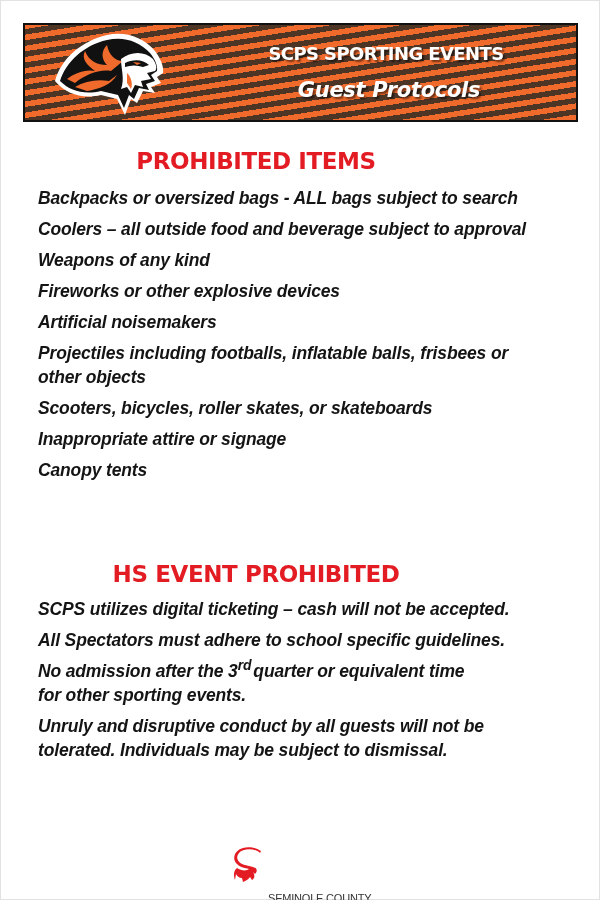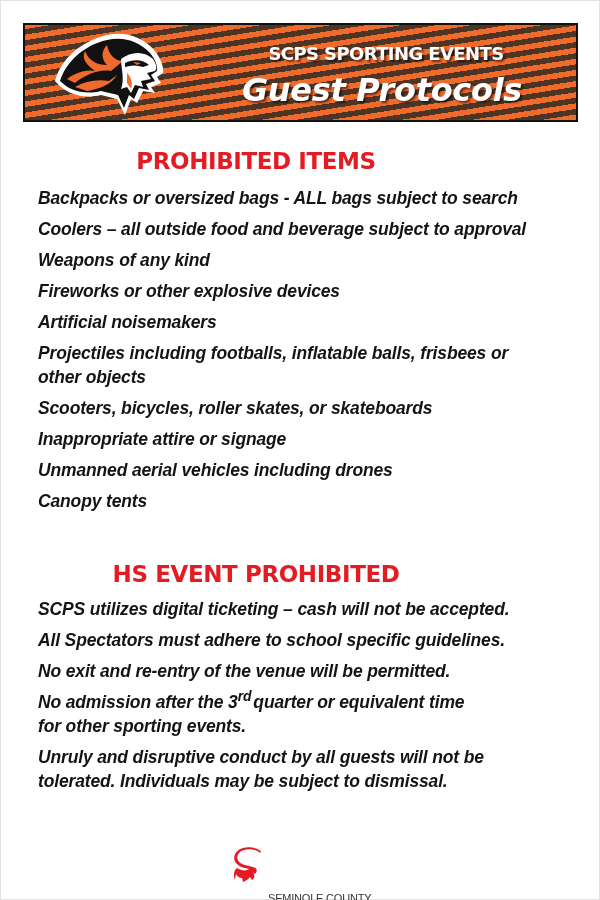--- a/index.html
+++ b/index.html
@@ -31,25 +31,25 @@
       position: absolute; left: 170px; top: 14px; width: 382px;
       text-align: center;
       color: #ffffff;
       font-family: "DejaVu Sans", sans-serif;
       font-weight: bold; font-size: 18px; letter-spacing: -0.6px;
       line-height: 30px;
       text-shadow: 2px 2px 2px rgba(0,0,0,0.55);
       white-space: nowrap;
     }
     .banner-subtitle {
-      position: absolute; left: 166px; top: 50px; width: 382px;
+      position: absolute; left: 173px; top: 50px; width: 382px;
       text-align: center;
       color: #ffffff;
       font-family: "DejaVu Sans", sans-serif;
-      font-style: italic; font-weight: bold; font-size: 32px; letter-spacing: -0.3px;
+      font-style: italic; font-weight: bold; font-size: 21px; letter-spacing: -0.3px;
       line-height: 30px;
       text-shadow: 2px 2px 2px rgba(0,0,0,0.55);
       white-space: nowrap;
     }
     
     .section-heading {
       position: absolute; left: 0; width: 512px; text-align: center;
       color: #e31b23;
       font-family: "DejaVu Sans", sans-serif;
       font-weight: bold; font-size: 23px; letter-spacing: -0.4px;
@@ -130,38 +130,32 @@
     <span class="line">Projectiles including footballs, inflatable balls, frisbees or</span>
     <span class="line">other objects</span>
   </li>
   <li class="item">
       <span class="line">Scooters, bicycles, roller skates, or skateboards</span>
     </li>
   <li class="item">
       <span class="line">Inappropriate attire or signage</span>
     </li>
   <li class="item">
-      <span class="line">Unmanned aerial vehicles including drones</span>
-    </li>
-  <li class="item">
       <span class="line">Canopy tents</span>
     </li>
 </ul>
 
 <div class="section-heading" style="top:560px;">HS EVENT PROHIBITED</div>
 
 <ul class="item-list" style="top:597px;">
   <li class="item">
       <span class="line">SCPS utilizes digital ticketing – cash will not be accepted.</span>
     </li>
   <li class="item">
       <span class="line">All Spectators must adhere to school specific guidelines.</span>
-    </li>
-  <li class="item">
-      <span class="line">No exit and re-entry of the venue will be permitted.</span>
     </li>
   <li class="item">
     <span class="line"><span>No admission after the 3</span><sup class="ord">rd</sup><span>quarter or equivalent time</span></span>
     <span class="line">for other sporting events.</span>
   </li>
   <li class="item">
     <span class="line">Unruly and disruptive conduct by all guests will not be</span>
     <span class="line">tolerated. Individuals may be subject to dismissal.</span>
   </li>
 </ul>

